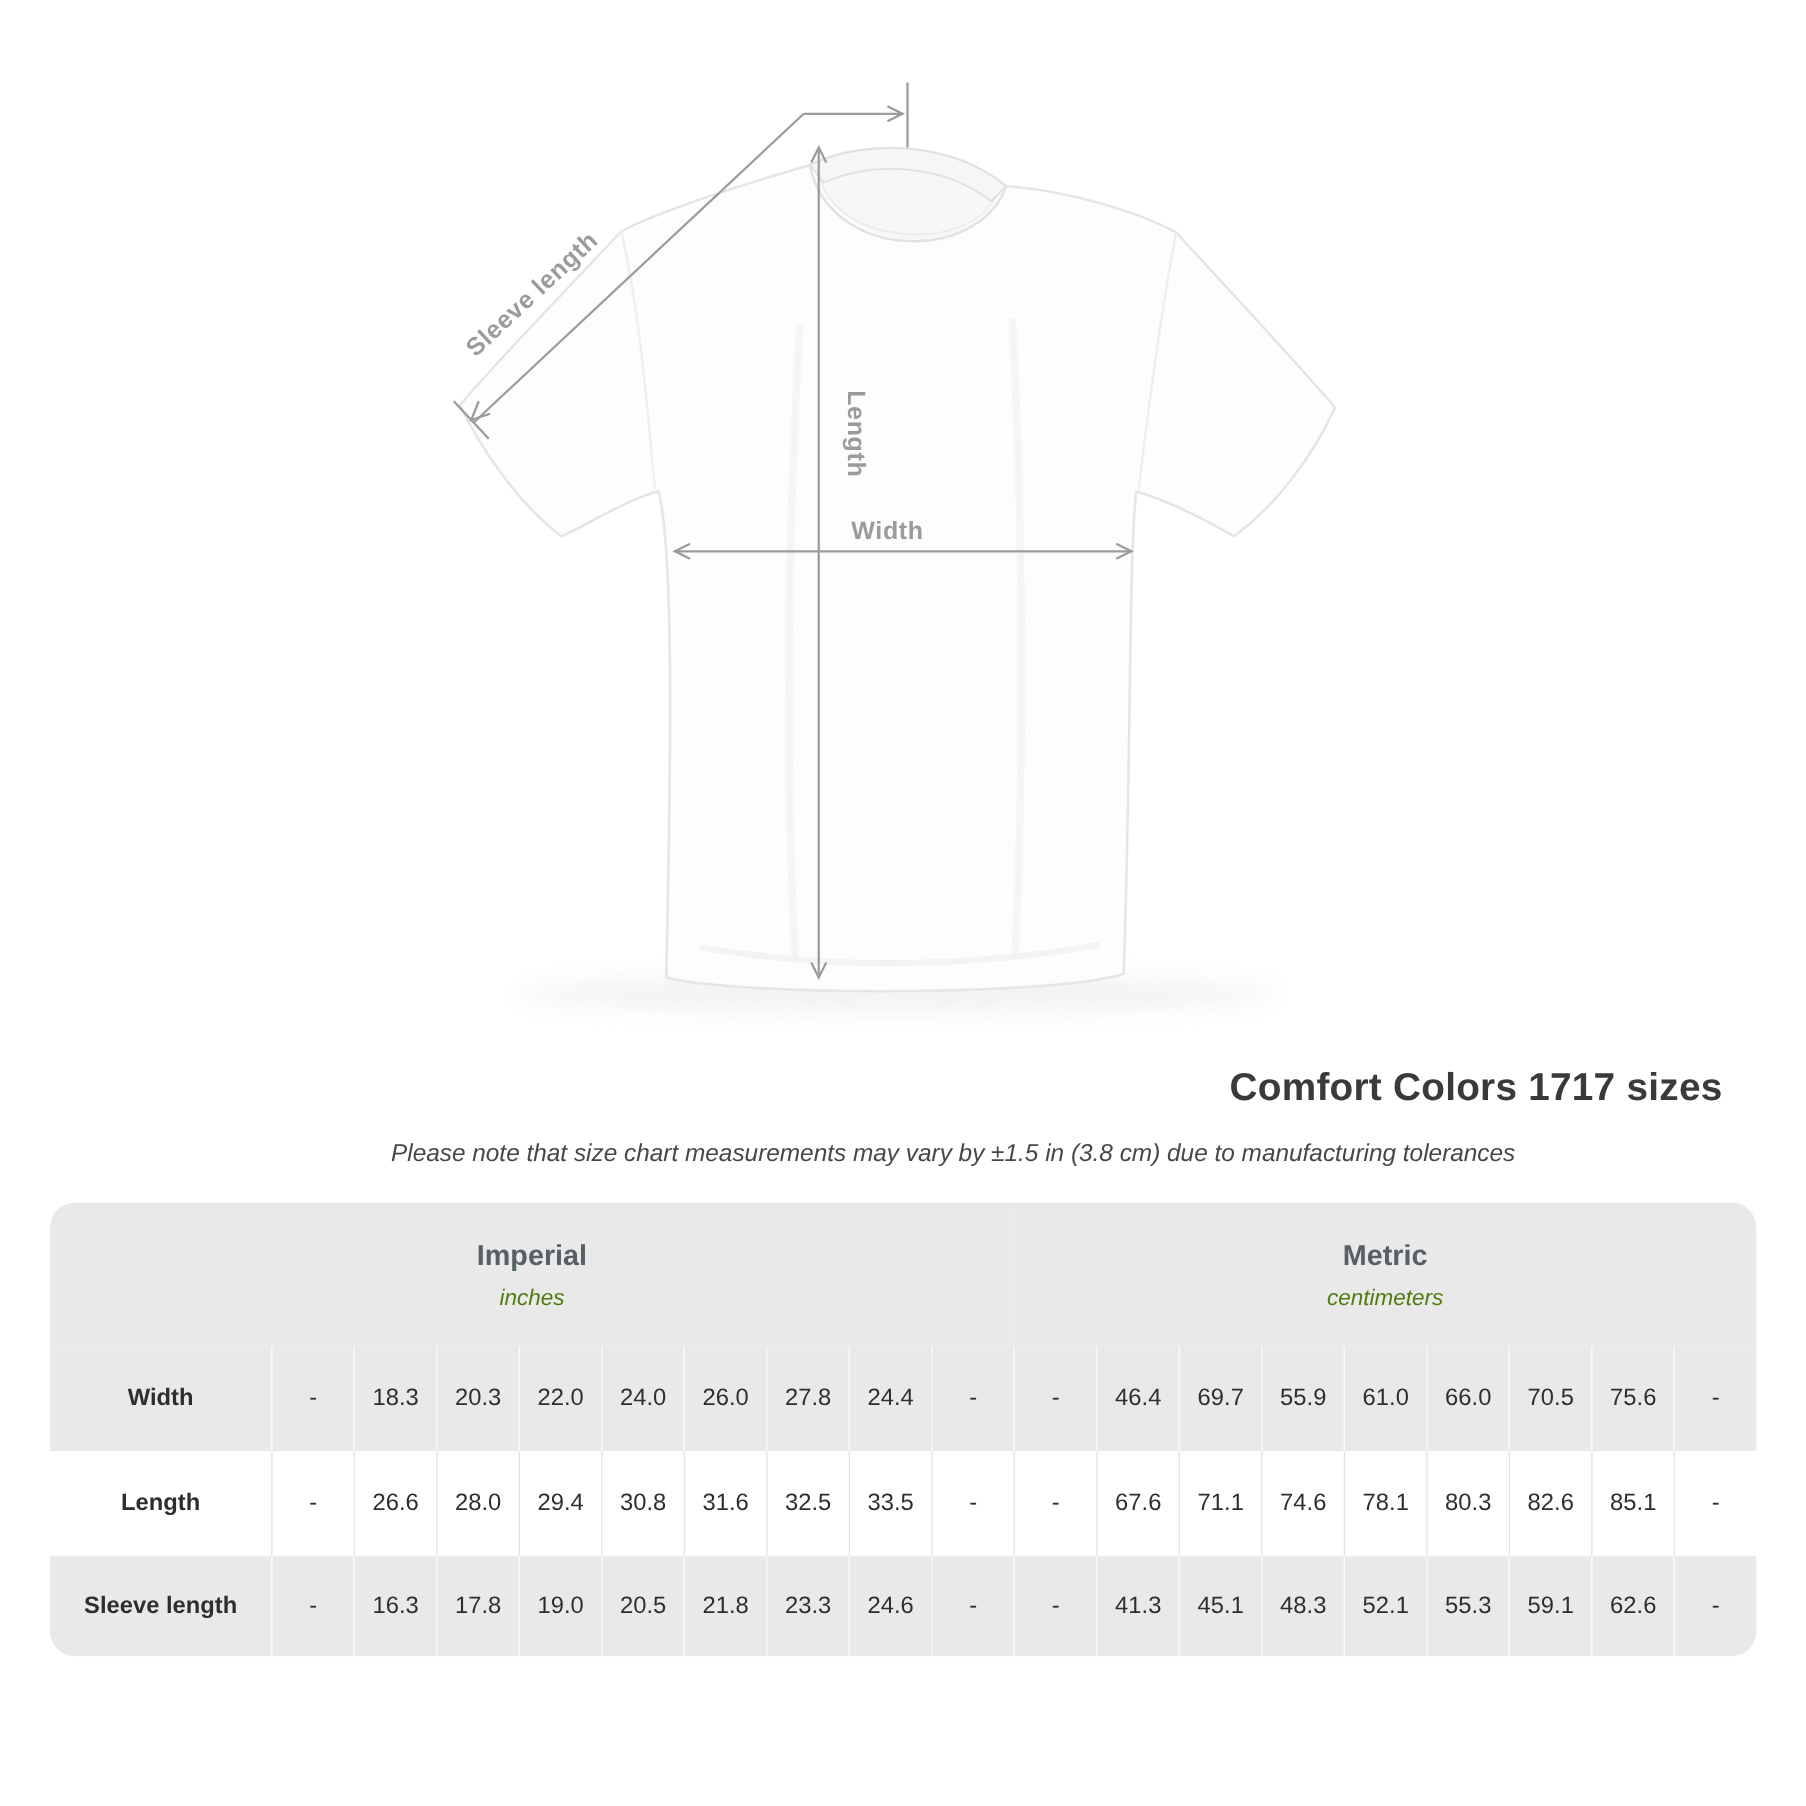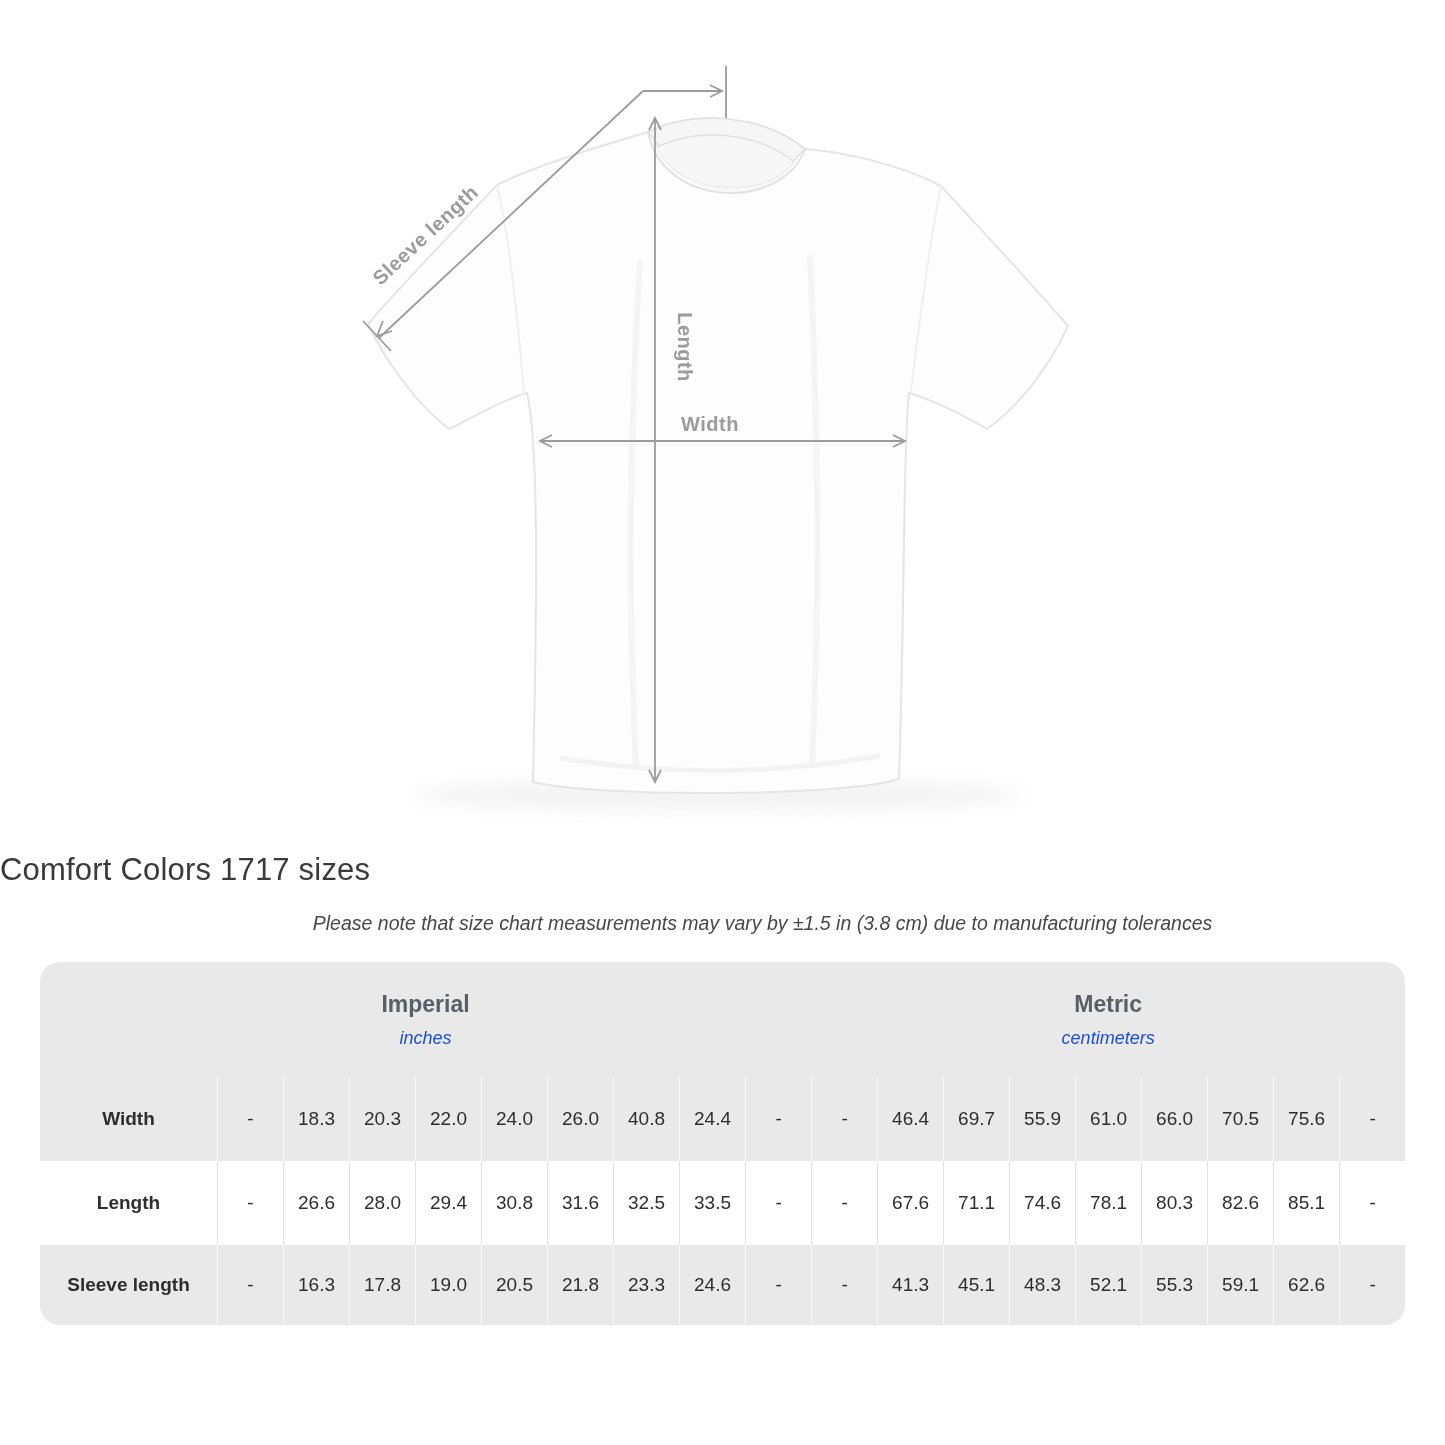--- a/index.html
+++ b/index.html
@@ -5,42 +5,42 @@
   html,body{margin:0;padding:0;background:#ffffff;}
   .page{
     position:relative;width:1445px;height:1445px;overflow:hidden;
     background:#ffffff;font-family:"Liberation Sans",sans-serif;
   }
   
   .diagram-svg{position:absolute;left:0;top:0;}
   .ann-text{font-family:"Liberation Sans",sans-serif;font-weight:bold;font-size:20px;letter-spacing:.5px;}
   
   .title{
-    position:absolute;top:852px;left:0;width:1378px;text-align:left;
-    font-size:31px;font-weight:normal;color:#3a3a3a;letter-spacing:.2px;
+    position:absolute;top:852px;left:0;width:1378px;text-align:right;
+    font-size:31px;font-weight:bold;color:#3a3a3a;letter-spacing:.2px;
   }
   .note{
     position:absolute;top:912px;left:0;width:1445px;text-align:center;
     font-size:19.5px;font-style:italic;color:#474747;padding-left:40px;
   }
   
   .size-table-wrap{position:absolute;top:962px;left:40px;}
   table.size-table{
     border-collapse:separate;border-spacing:0;table-layout:fixed;
     width:1365px;
   }
   table.size-table td{
     text-align:center;vertical-align:middle;padding:0;
     font-size:19px;color:#2e2e2e;
   }
   tr.unit-row td{background:#e9e9e9;height:115px;}
   td.unit-cell-left{border-top-left-radius:20px;}
   td.unit-cell-right{border-top-right-radius:20px;}
   .unit-label{font-size:23px;font-weight:bold;color:#566066;margin-bottom:10px;}
-  .unit-sub{font-size:18px;font-style:italic;color:#1d4ed8;}
+  .unit-sub{font-size:18px;font-style:italic;color:#4d7c0f;}
   tr.row-white td{background:#ffffff;}
   tr.row-gray td{background:#e9e9e9;}
   tr.row-white td + td{border-left:1px solid #e2e2e2;}
   tr.row-gray td + td{border-left:1px solid #fafafa;}
   tr.size-row td{height:73px;}
   tr.width-row td{height:84px;}
   tr.length-row td{height:84px;}
   tr.sleeve-row td{height:80px;}
   tr.sleeve-row td:first-child{border-bottom-left-radius:20px;}
   tr.sleeve-row td:last-child{border-bottom-right-radius:20px;}
@@ -139,21 +139,21 @@
 
 
       <tr class="row-gray width-row">
         <td class="rowlabel">Width</td>
         <td>-</td>
         <td>18.3</td>
         <td>20.3</td>
         <td>22.0</td>
         <td>24.0</td>
         <td>26.0</td>
-        <td>40.8</td>
+        <td>27.8</td>
         <td>24.4</td>
         <td>-</td>
         <td>-</td>
         <td>46.4</td>
         <td>69.7</td>
         <td>55.9</td>
         <td>61.0</td>
         <td>66.0</td>
         <td>70.5</td>
         <td>75.6</td>

